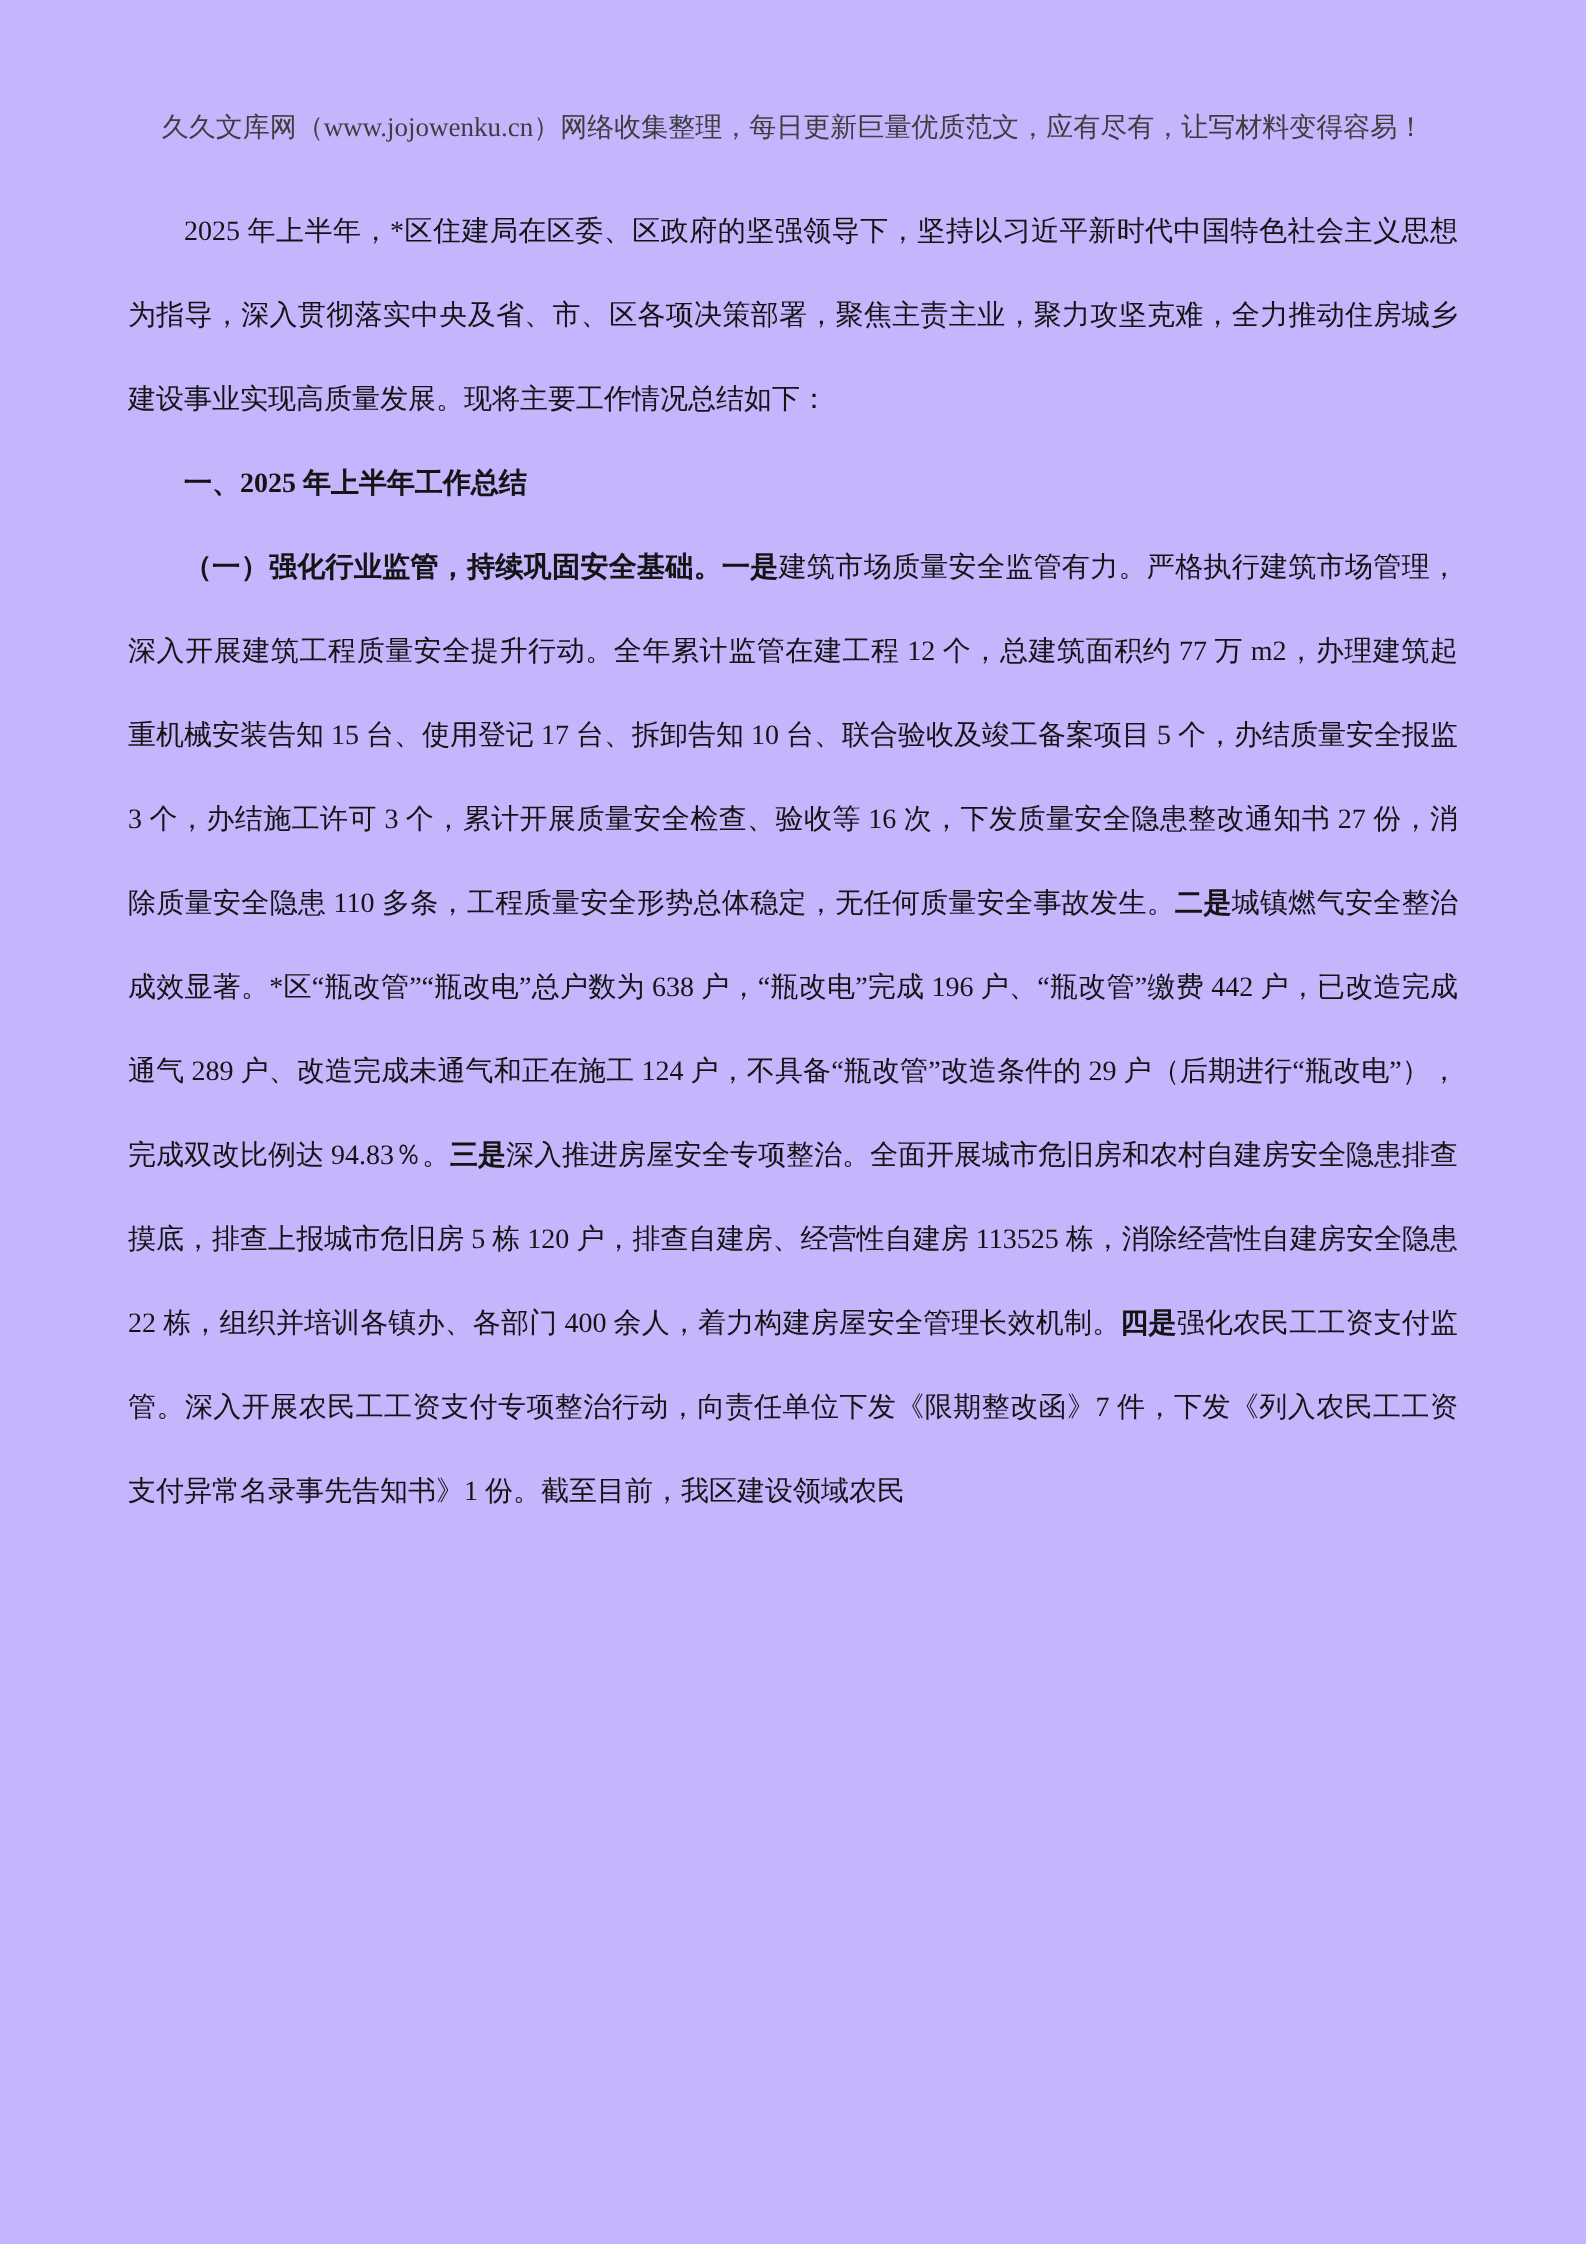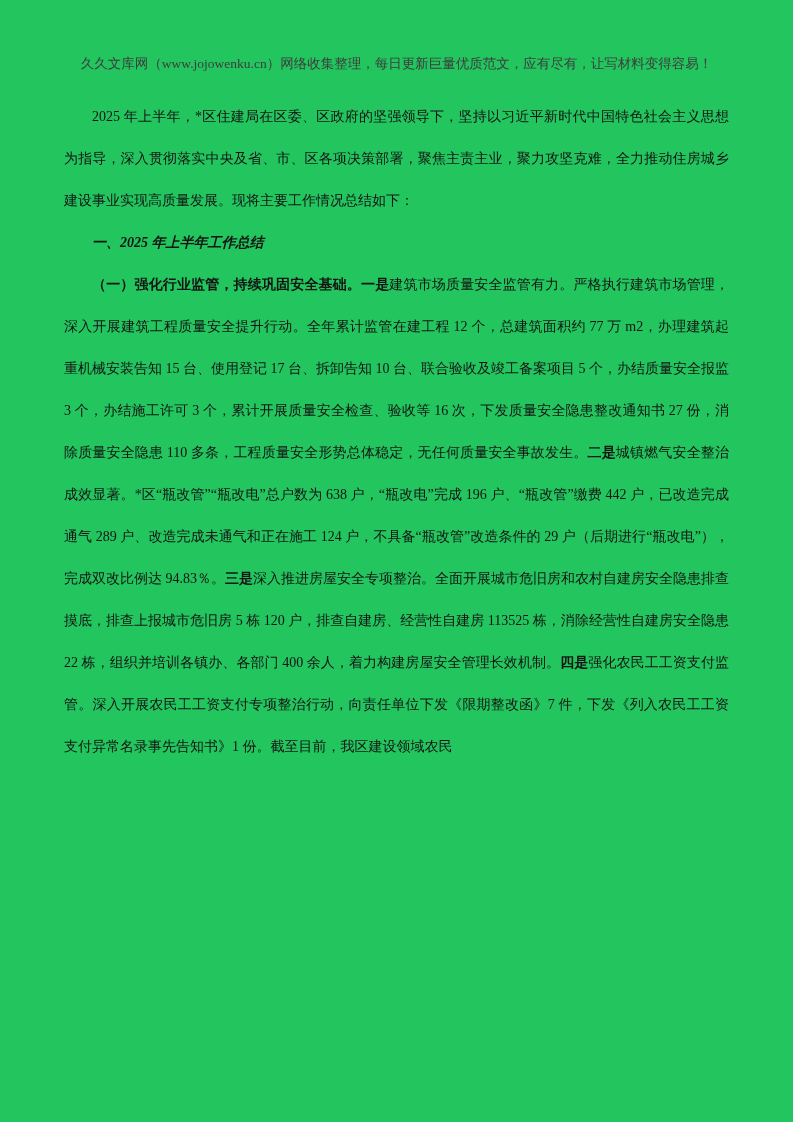--- a/index.html
+++ b/index.html
@@ -4,21 +4,21 @@
 <style>
   html, body {
     margin: 0;
     padding: 0;
     background: #ffffff;
   }
   .page {
     position: relative;
     width: 793px;
     height: 1122px;
-    background: #22c55e;
+    background: #c4b5fd;
     overflow: hidden;
     font-family: "Liberation Serif", "DejaVu Serif", serif;
   }
   .doc-header {
     position: absolute;
     top: 54px;
     left: 0;
     width: 100%;
     text-align: center;
     font-size: 13.5px;
@@ -37,21 +37,21 @@
     padding: 0;
     font-size: 14px;
     line-height: 42px;
     text-align: justify;
     text-justify: inter-ideograph;
     text-indent: 2em;
     color: #141414;
     font-weight: normal;
     word-break: break-all;
   }
-  .heading { font-weight: 700; font-style: italic; }
+  .heading { font-weight: 700; }
   .bold { font-weight: 700; }
 </style>
 </head>
 <body>
 
 <div class="page">
   <div class="doc-header">久久文库网（www.jojowenku.cn）网络收集整理，每日更新巨量优质范文，应有尽有，让写材料变得容易！</div>
   <div class="doc-body">
       <p class="para"><span class="run">2025 年上半年，*区住建局在区委、区政府的坚强领导下，坚持以习近平新时代中国特色社会主义思想为指导，深入贯彻落实中央及省、市、区各项决策部署，聚焦主责主业，聚力攻坚克难，全力推动住房城乡建设事业实现高质量发展。现将主要工作情况总结如下：</span></p>
       <p class="para heading"><span class="run bold">一、2025 年上半年工作总结</span></p>

